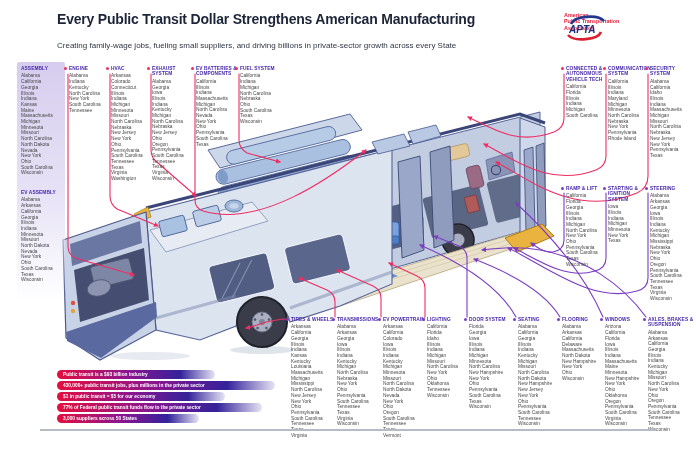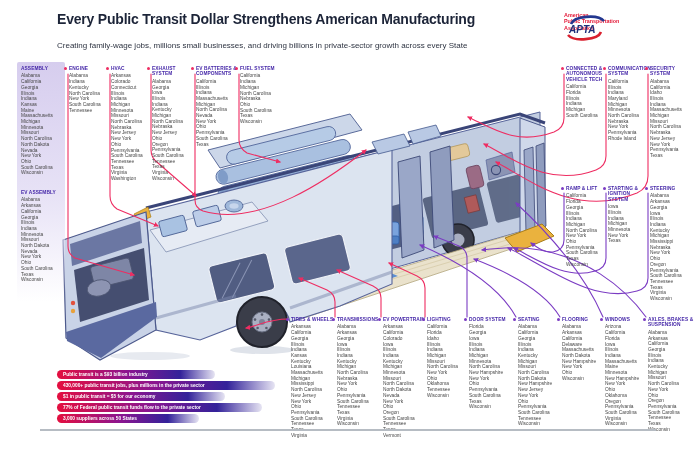--- a/index.html
+++ b/index.html
@@ -214,21 +214,21 @@
       <path d="M467,317 V258 Q467,250 459,246 L434,236"></path>
       <path d="M516,317 C500,288 464,264 420,245"></path>
       <path d="M560,317 C544,290 508,272 474,259"></path>
       <path d="M603,317 C586,278 556,240 516,203"></path>
       <path d="M646,317 C622,284 584,258 540,250 C518,246 500,248 482,250"></path>
     </g>
   </g>
 </svg>
 
 <div class="abs" id="title">Every Public Transit Dollar Strengthens American Manufacturing</div>
-<div class="abs" id="subtitle">Creating family-wage jobs, millions small businesses, and driving billions in private-sector growth across every State</div>
+<div class="abs" id="subtitle">Creating family-wage jobs, fueling small suppliers, and driving billions in private-sector growth across every State</div>
 
 <div class="abs" id="logo">
   <svg width="44" height="32" viewBox="0 0 44 32">
     <path d="M7,12 C10,4 34,2 40,9" stroke="#23378f" stroke-width="2.6" fill="none"></path>
     <path d="M37,20 C34,28 10,30 4,23" stroke="#d9212f" stroke-width="2.6" fill="none"></path>
     <text x="5" y="21" font-size="10" font-weight="bold" font-style="italic" fill="#1d2f7a" font-family="Liberation Sans, sans-serif">APTA</text>
   </svg>
   <div class="org">
     <div>American</div>
     <div>Public Transportation</div>

